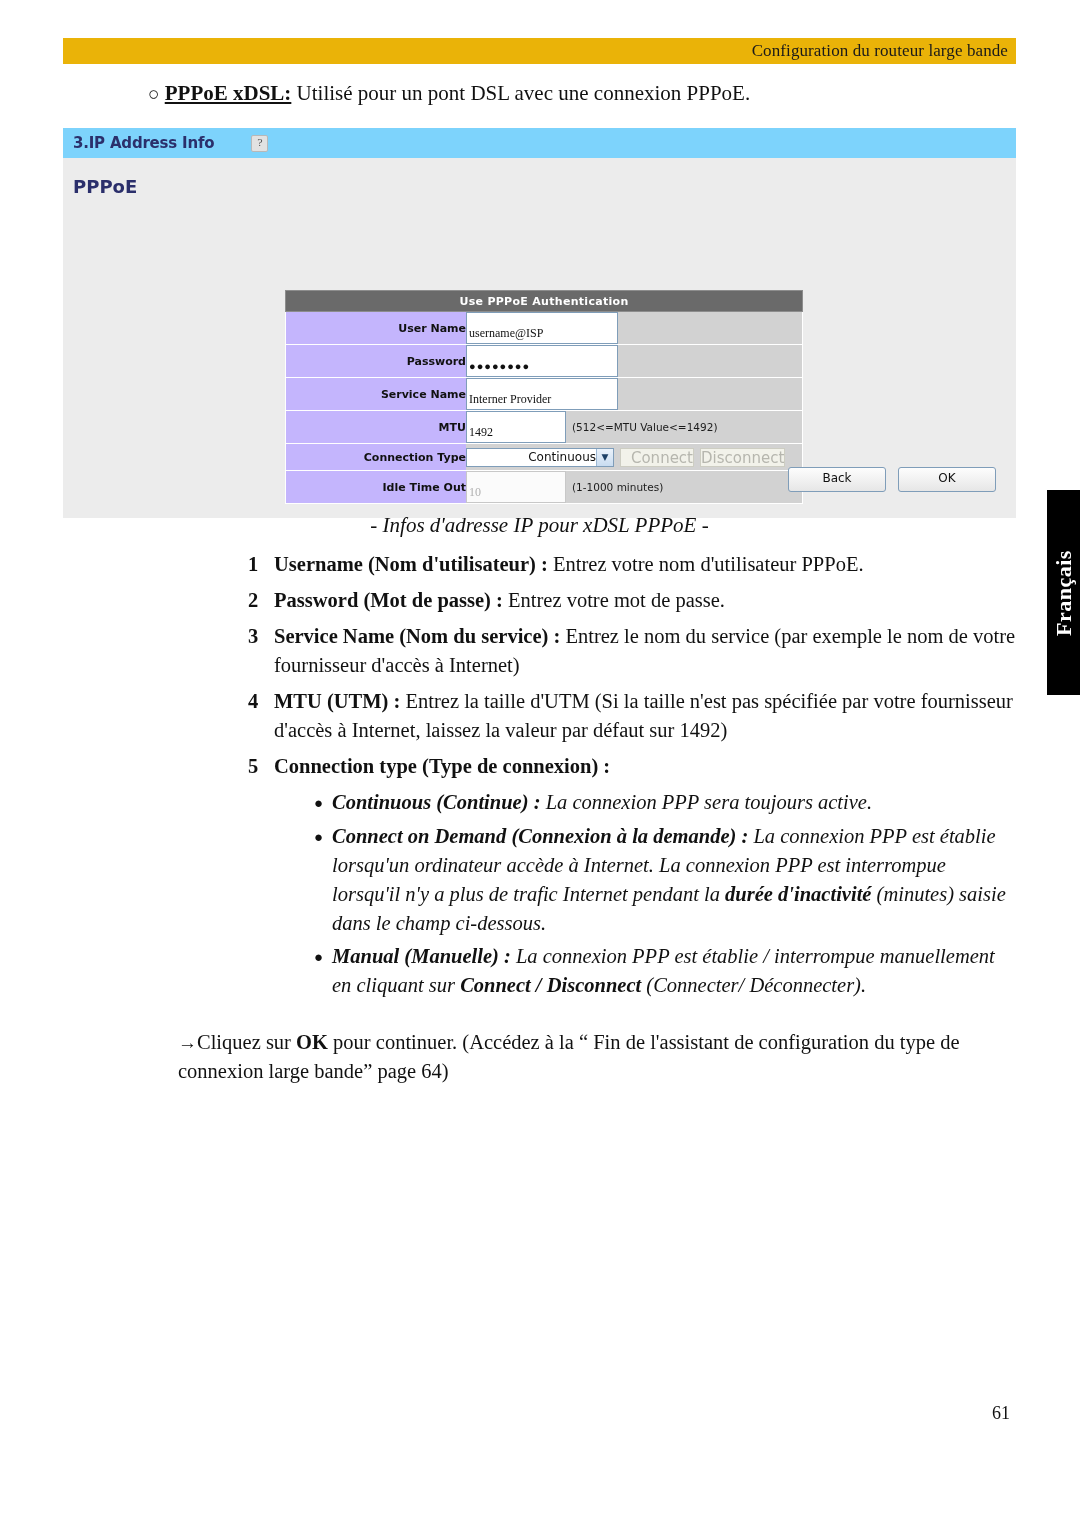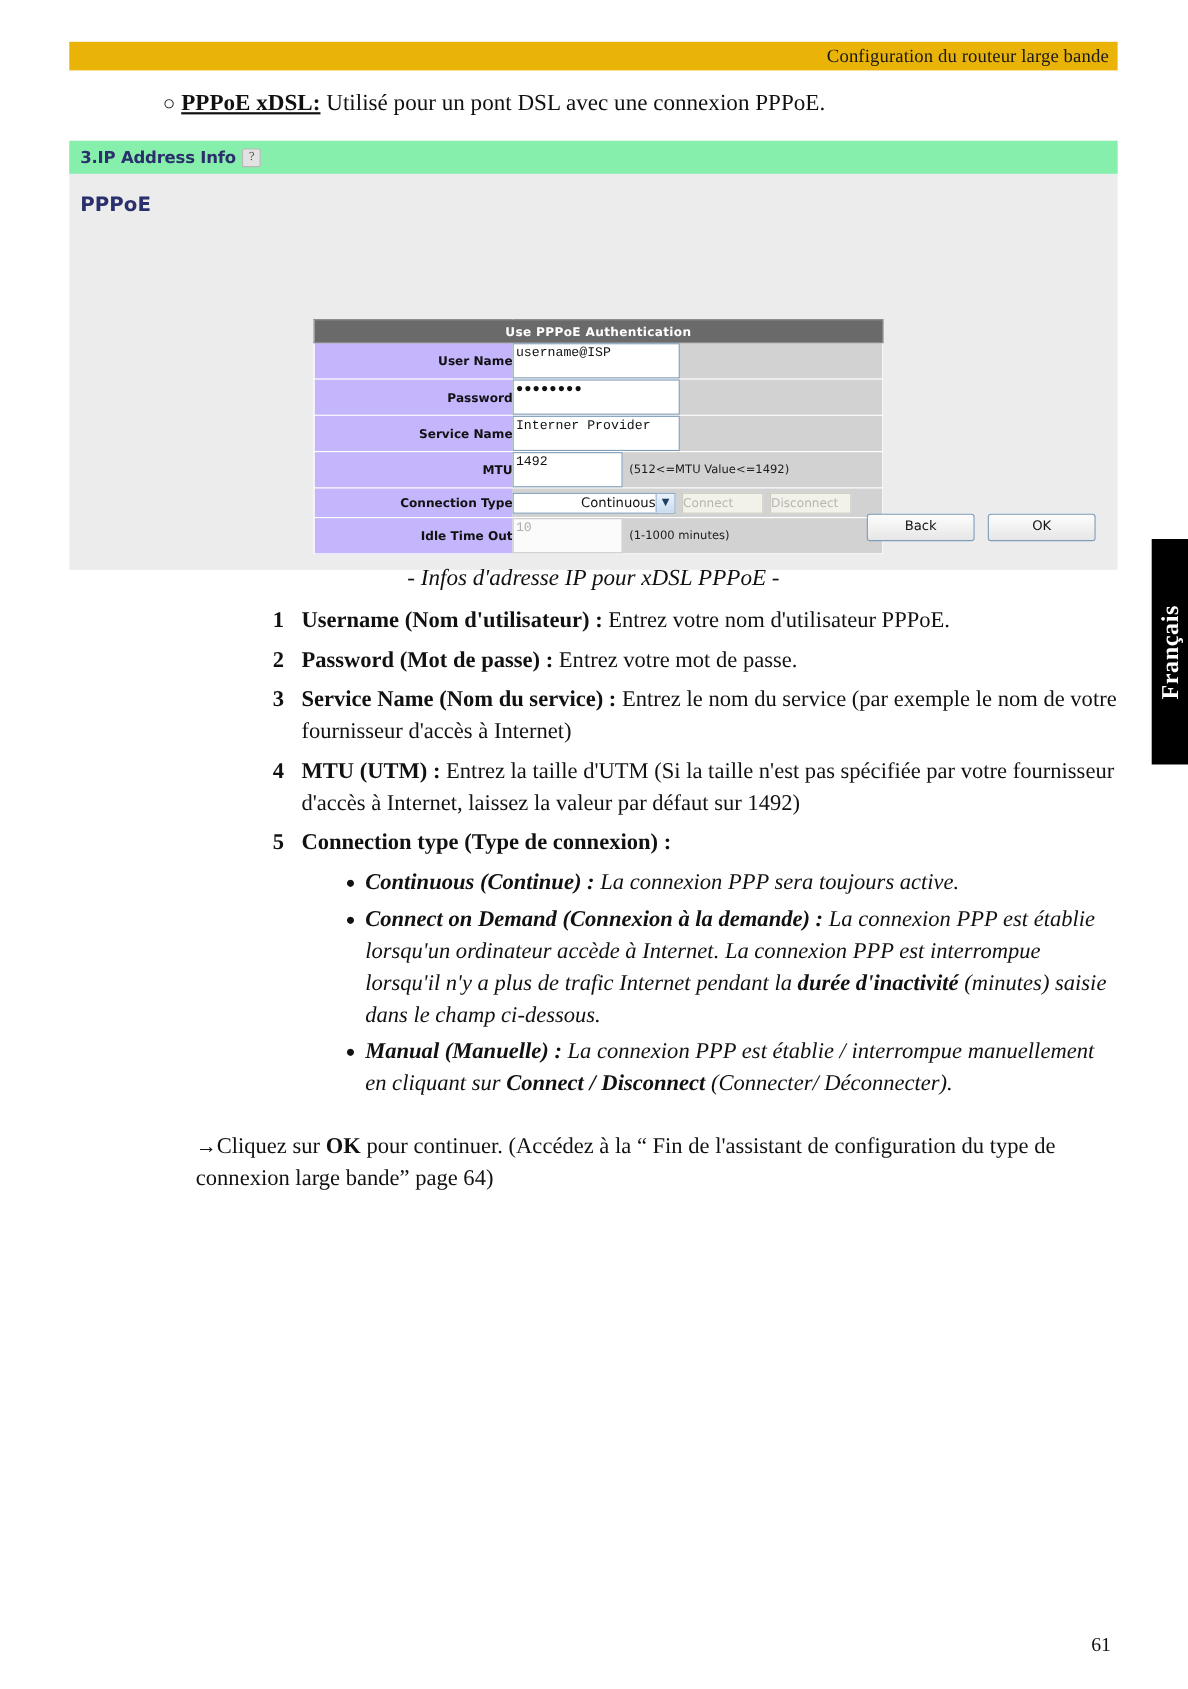--- a/index.html
+++ b/index.html
@@ -29,22 +29,22 @@
   .intro-circle{ font-size:19px; }
   .intro-strong{ font-weight:bold; text-decoration:underline; }
 
   
   .panel{
     position:absolute; left:63px; top:128px; width:953px; height:390px;
     background:#ececec;
     font-family:"DejaVu Sans", sans-serif;
   }
   .panel-head{
-    height:30px; background:#86efac;
-    display:flex; align-items:center; padding-left:10px; box-sizing:border-box;
+    height:30px; background:#7dd3fc;
+    display:flex; align-items:center; padding-left:10px; box-sizing:border-box;gap:31px;
   }
   .panel-head-title{
     font-size:15px; font-weight:bold; color:#2b2f6b; letter-spacing:-.2px;
   }
   .help-icon{
     display:inline-block; margin-left:6px; width:15px; height:15px;
     background:#e2e2e2; border:1px solid #b8b8b8; border-radius:2px;
     font-size:10px; line-height:14px; text-align:center; color:#555;
     font-family:"DejaVu Serif", serif;
   }
@@ -76,42 +76,42 @@
     border:1px solid #ffffff; border-right:none;
   }
   .val{
     background:#d2d2d2; height:26px; padding-left:4px;
     border:1px solid #ffffff; border-left:none;
   }
   .val-inner{ display:flex; align-items:center; gap:6px; }
   .tb{
     background:#ffffff; border:1px solid #7f9db9;
     height:32px; width:152px; font-size:12px;
-    font-family:Liberation Mono, monospace; color:#111;
-    padding:0 2px; box-sizing:border-box; line-height:17px;
+    font-family:Liberation Serif, serif; color:#111;
+    padding:12px 2px; box-sizing:border-box; line-height:17px;
     white-space:nowrap; overflow:hidden;
   }
   .tb.small{ width:100px; }
   .tb.dim{ color:#b0b0b0; background:#fbfbfb; border-color:#c8c8c8; }
   .hint{ font-size:10.5px; color:#1b1b1b; }
   .sel{
     background:#ffffff; border:1px solid #7f9db9;
     height:19px; width:148px; font-size:12px; color:#111;
     display:flex; align-items:center; justify-content:flex-end;
     padding-left:3px; box-sizing:border-box;
   }
   .sel-arrow{
     width:16px; height:17px; background:linear-gradient(#eaf2fb,#c9dcf0);
     border-left:1px solid #9cb8d4;
     display:flex; align-items:center; justify-content:center;
     font-size:9px; color:#1c3f66;
   }
   .btn-dis{
     border:1px solid #cdcdc2; background:#f2f2ea; color:#b6b6ae;
-    font-size:11px; height:19px; min-width:74px; text-align:left;
+    font-size:15px; height:19px; min-width:74px; text-align:right;
     line-height:18px; box-sizing:border-box;
   }
   .dots{ letter-spacing:1px; font-size:11px; }
 
   
   .panel-buttons{
     position:absolute; right:20px; bottom:26px;
     display:flex; gap:12px;margin-top:21px;
   }
   .btn{
@@ -160,21 +160,21 @@
     display:flex; align-items:center; justify-content:center;
   }
   .lang-tab span{
     transform:rotate(-90deg);
     color:#ffffff; font-weight:bold; font-size:22px;
     white-space:nowrap; letter-spacing:.5px;
   }
 
   
   .page-num{
-    position:absolute; left:0; top:1485px; width:1010px;
+    position:absolute; left:0; top:1403px; width:1010px;
     text-align:right; font-size:18px; color:#111;
   }
 </style>
 </head>
 <body>
 
 <div class="running-head">
   <span>Configuration du routeur large bande</span>
 </div>
 

